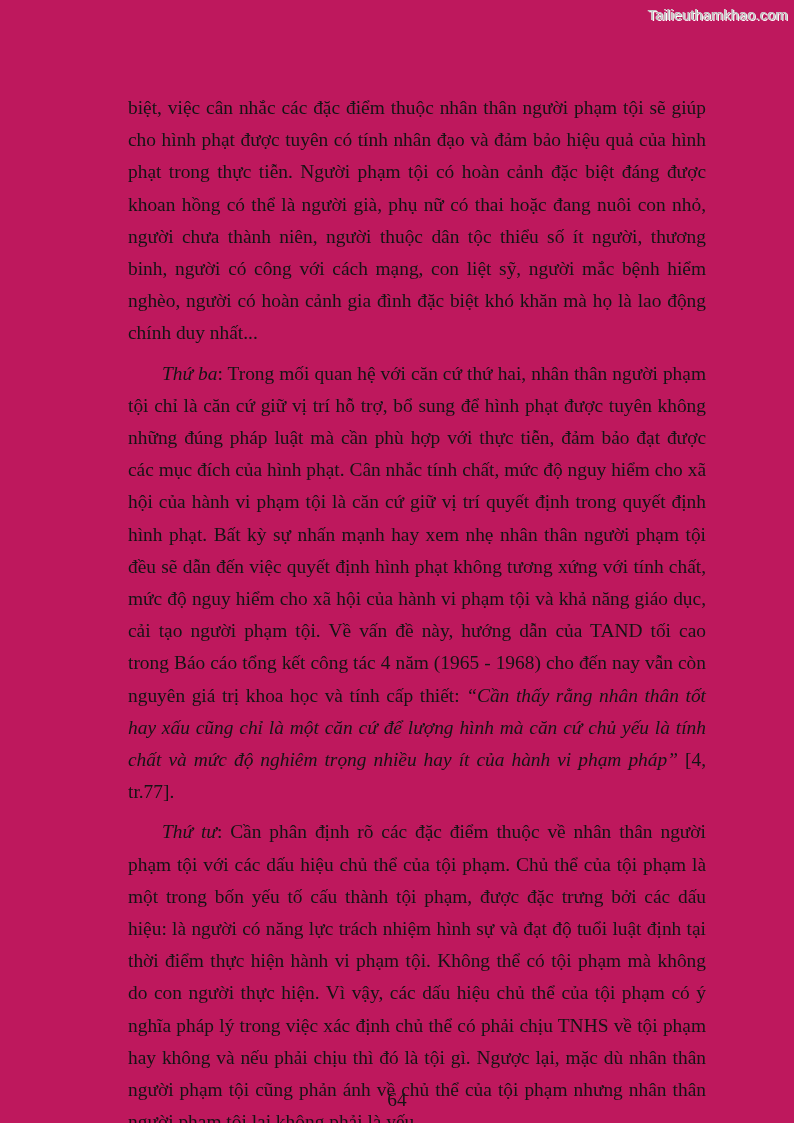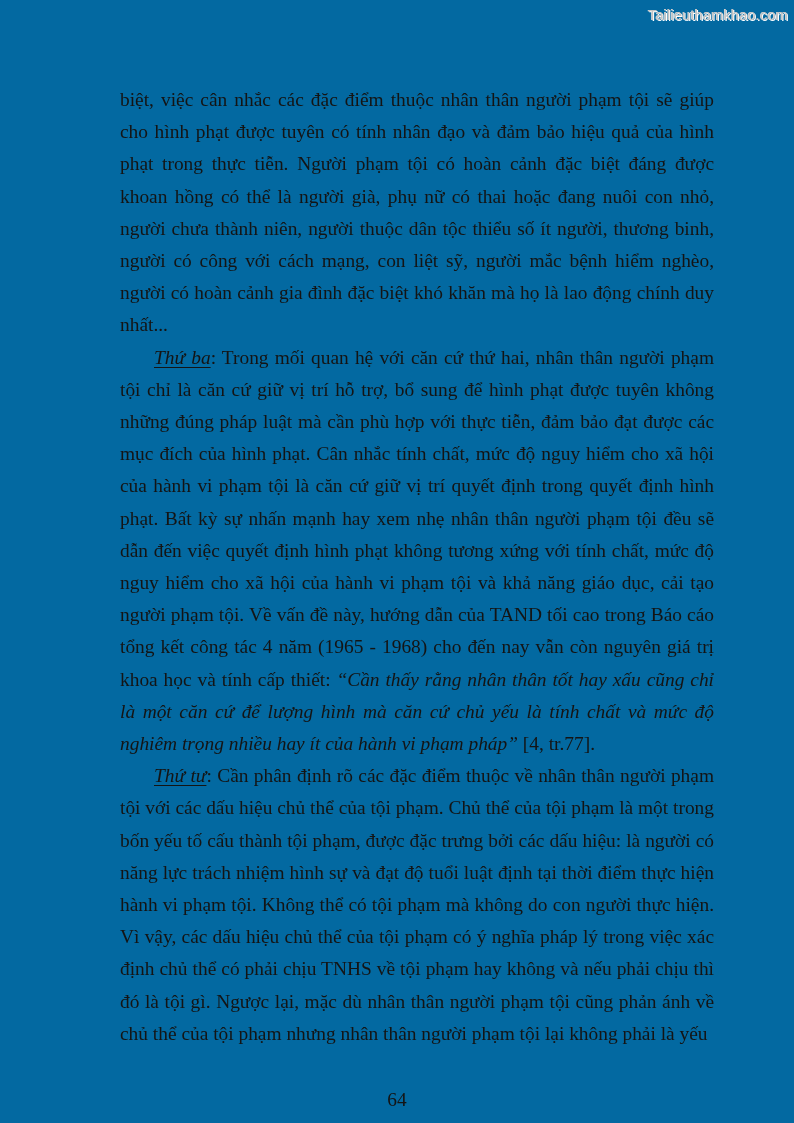--- a/index.html
+++ b/index.html
@@ -4,21 +4,21 @@
 <style>
   html, body {
     margin: 0;
     padding: 0;
     background: #ffffff;
   }
   .page {
     position: relative;
     width: 794px;
     height: 1123px;
-    background: #0369a1;
+    background: #be185d;
     overflow: hidden;
     font-family: "Liberation Serif", "DejaVu Serif", serif;
     color: #141414;
   }
   .watermark {
     position: absolute;
     top: 7px;
     right: 6px;
     font-family: "Liberation Sans", "DejaVu Sans", sans-serif;
     font-size: 14.5px;
@@ -28,30 +28,30 @@
   }
   .doc-body {
     position: absolute;
     top: 84px;
     left: 120px;
     width: 594px;
     font-size: 19.4px;
     line-height: 32.2px;
   }
   .para {
-    margin: 0;
+    margin: 8px;
     text-align: justify;
     text-justify: inter-word;
   }
   .para.indent {
     text-indent: 34px;
   }
   .seg-normal { font-style: normal; }
   .seg-italic { font-style: italic; }
-  .seg-italic-underline { font-style: italic; text-decoration: underline; text-underline-offset: 3px; }
+  .seg-italic-underline { font-style: italic; text-underline-offset: 3px; }
   .page-number {
     position: absolute;
     top: 1036px;
     left: 0;
     width: 794px;
     text-align: center;
     font-size: 19.4px;
     line-height: 32px;
     margin-top: 48px;
   }

